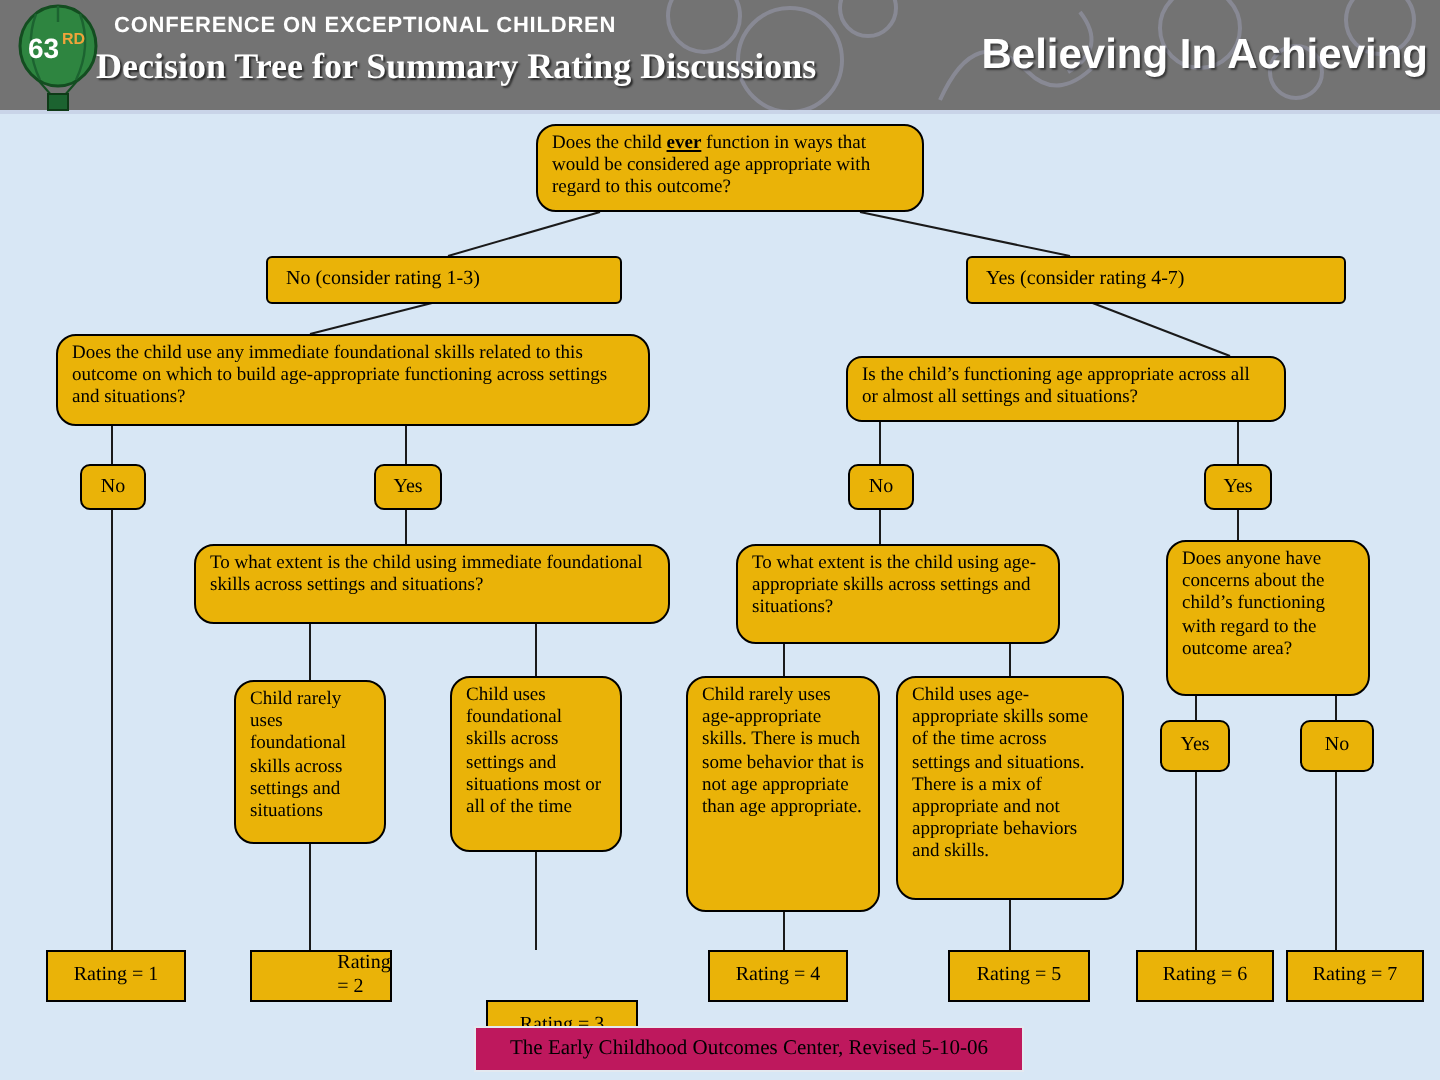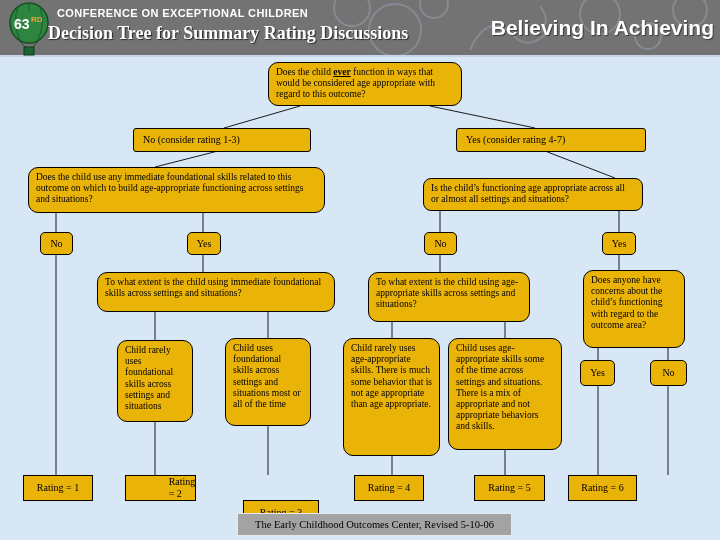--- a/index.html
+++ b/index.html
@@ -23,21 +23,21 @@
   .node{position:absolute;z-index:2;background:#eab308;border:1px solid #000;box-sizing:border-box;
         font-size:9.5px;line-height:1.18;padding:4px 7px;}
   .round{border-radius:10px;}
   .branch{border-radius:3px;display:flex;align-items:center;padding:0 0 0 9px;font-size:10px;}
   .small{border-radius:5px;display:flex;align-items:center;justify-content:center;font-size:10px;padding:0;}
   .rating{border-radius:0;display:flex;align-items:center;justify-content:center;font-size:10px;padding:0;}
   .emph{font-weight:bold;text-decoration:underline;}
   
   #n-root{left:268px;top:62px;width:194px;height:44px;}
   #n-bno{left:133px;top:128px;width:178px;height:24px;}
-  #n-byes{left:456px;top:128px;width:190px;height:24px;text-align:right;}
+  #n-byes{left:483px;top:128px;width:190px;height:24px;text-align:right;}
   #n-qf{left:28px;top:167px;width:297px;height:46px;}
   #n-qa{left:423px;top:178px;width:220px;height:33px;border-radius:8px;}
   #n-no1{left:40px;top:232px;width:33px;height:23px;}
   #n-yes1{left:187px;top:232px;width:34px;height:23px;}
   #n-no2{left:424px;top:232px;width:33px;height:23px;}
   #n-yes2{left:602px;top:232px;width:34px;height:23px;}
   #n-ef{left:97px;top:272px;width:238px;height:40px;}
   #n-ea{left:368px;top:272px;width:162px;height:50px;}
   #n-qc{left:583px;top:270px;width:102px;height:78px;}
   #n-d2{left:117px;top:340px;width:76px;height:82px;}
@@ -46,21 +46,21 @@
   #n-d5{left:448px;top:338px;width:114px;height:112px;}
   #n-yes3{left:580px;top:360px;width:35px;height:26px;}
   #n-no3{left:650px;top:360px;width:37px;height:26px;}
   #n-r1{left:23px;top:475px;width:70px;height:26px;}
   #n-r2{left:125px;top:475px;width:71px;height:26px;padding-left:43px;}
   #n-r3{left:243px;top:500px;width:76px;height:26px;}
   #n-r4{left:354px;top:475px;width:70px;height:26px;}
   #n-r5{left:474px;top:475px;width:71px;height:26px;}
   #n-r6{left:568px;top:475px;width:69px;height:26px;}
   #n-r7{left:643px;top:475px;width:69px;height:26px;}
-  .credit{position:absolute;z-index:2;left:237px;top:513px;width:273px;height:21px;background:#a3a3a3;
+  .credit{position:absolute;z-index:2;left:237px;top:513px;width:273px;height:21px;background:#be185d;
           border:1px solid #e4e9f0;display:flex;align-items:center;justify-content:center;
           font-size:10.5px;}
 </style>
 </head>
 <body>
 
 <div class="slide">
 
   <div class="hdr">
     <svg class="swirls" width="720" height="55" viewBox="0 0 720 55">
@@ -140,18 +140,19 @@
 
   <div class="node small" id="n-yes3">Yes</div>
   <div class="node small" id="n-no3">No</div>
 
   <div class="node rating" id="n-r1">Rating = 1</div>
   <div class="node rating" id="n-r2">Rating = 2</div>
   <div class="node rating" id="n-r3">Rating = 3</div>
   <div class="node rating" id="n-r4">Rating = 4</div>
   <div class="node rating" id="n-r5">Rating = 5</div>
   <div class="node rating" id="n-r6">Rating = 6</div>
+  <div class="node rating" id="n-r7">Rating = 7</div>
 
   <div class="credit">
       <span>The Early Childhood Outcomes Center, Revised 5-10-06</span>
     </div>
 
 </div>
 
 </body></html>

